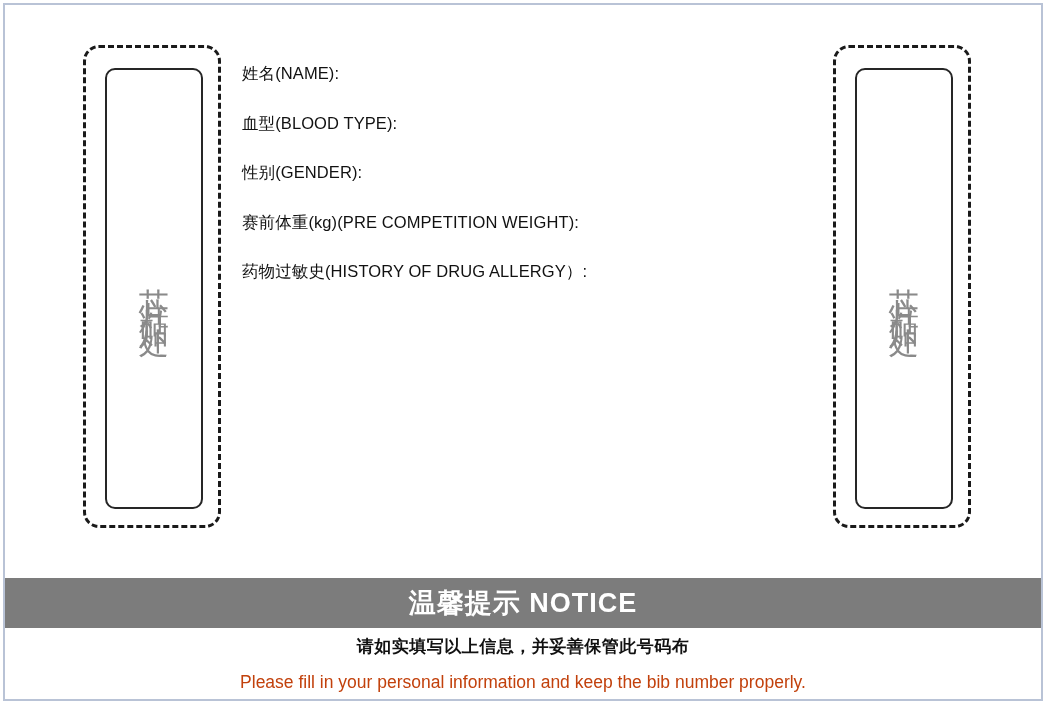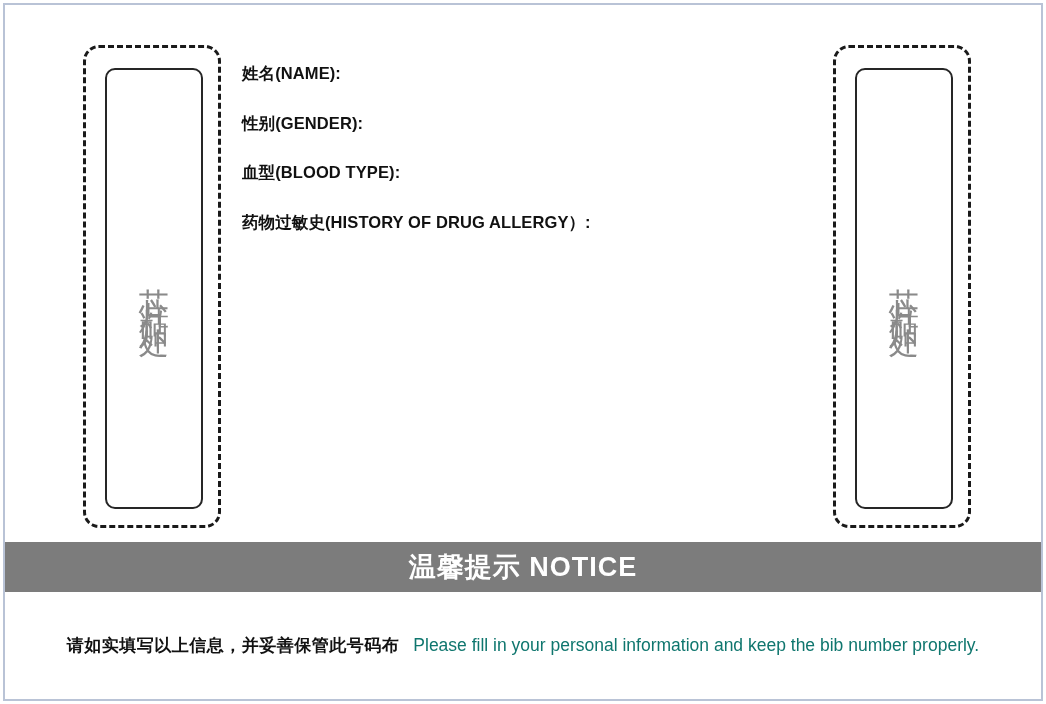--- a/index.html
+++ b/index.html
@@ -68,81 +68,83 @@
 
   
   .fields {
     position: absolute;
     left: 237px;
     top: 58px;
     width: 560px;
   }
   .field-row {
     font-size: 16.5px;
-    font-weight: bold;
+    font-weight: normal;
     color: #111111;
     margin-bottom: 27.5px;
     white-space: nowrap;
     letter-spacing: 0.1px;
   }
   .field-row:last-child { margin-bottom: 12px; }
 
   
   .notice-band {
     flex: 0 0 50px;
     background: #7c7c7c;
     color: #ffffff;
     display: flex;
     align-items: center;
     justify-content: center;
+    margin-top: 36px;
   }
   .notice-band .notice-title {
     font-size: 27px;
     font-weight: bold;
     letter-spacing: 1px;
   }
 
   .footer {
     flex: 1 1 auto;
     display: flex;
-    flex-direction: row;
+    flex-direction: column;
     align-items: center;
     justify-content: center;
     gap: 14px;
     background: #ffffff;
   }
   .footer-cn {
     font-size: 17px;
     font-weight: bold;
     color: #111111;
     letter-spacing: 0.5px;
   }
   .footer-en {
     font-size: 17.5px;
-    color: #0f766e;
+    color: #c2410c;
     text-align: right;
   }
 </style>
 </head>
 <body>
 
 <div class="bib">
 
   <div class="upper">
 
     <div class="chip-outer left">
       <div class="chip-inner">
         <span class="chip-text">芯片粘贴处</span>
       </div>
     </div>
 
     <div class="fields">
       <div class="field-row">姓名(NAME):</div>
+      <div class="field-row">血型(BLOOD TYPE):</div>
       <div class="field-row">性别(GENDER):</div>
-      <div class="field-row">血型(BLOOD TYPE):</div>
+      <div class="field-row">赛前体重(kg)(PRE COMPETITION WEIGHT):</div>
       <div class="field-row">药物过敏史(HISTORY OF DRUG ALLERGY）:</div>
     </div>
 
     <div class="chip-outer right">
       <div class="chip-inner">
         <span class="chip-text">芯片粘贴处</span>
       </div>
     </div>
 
   </div>

